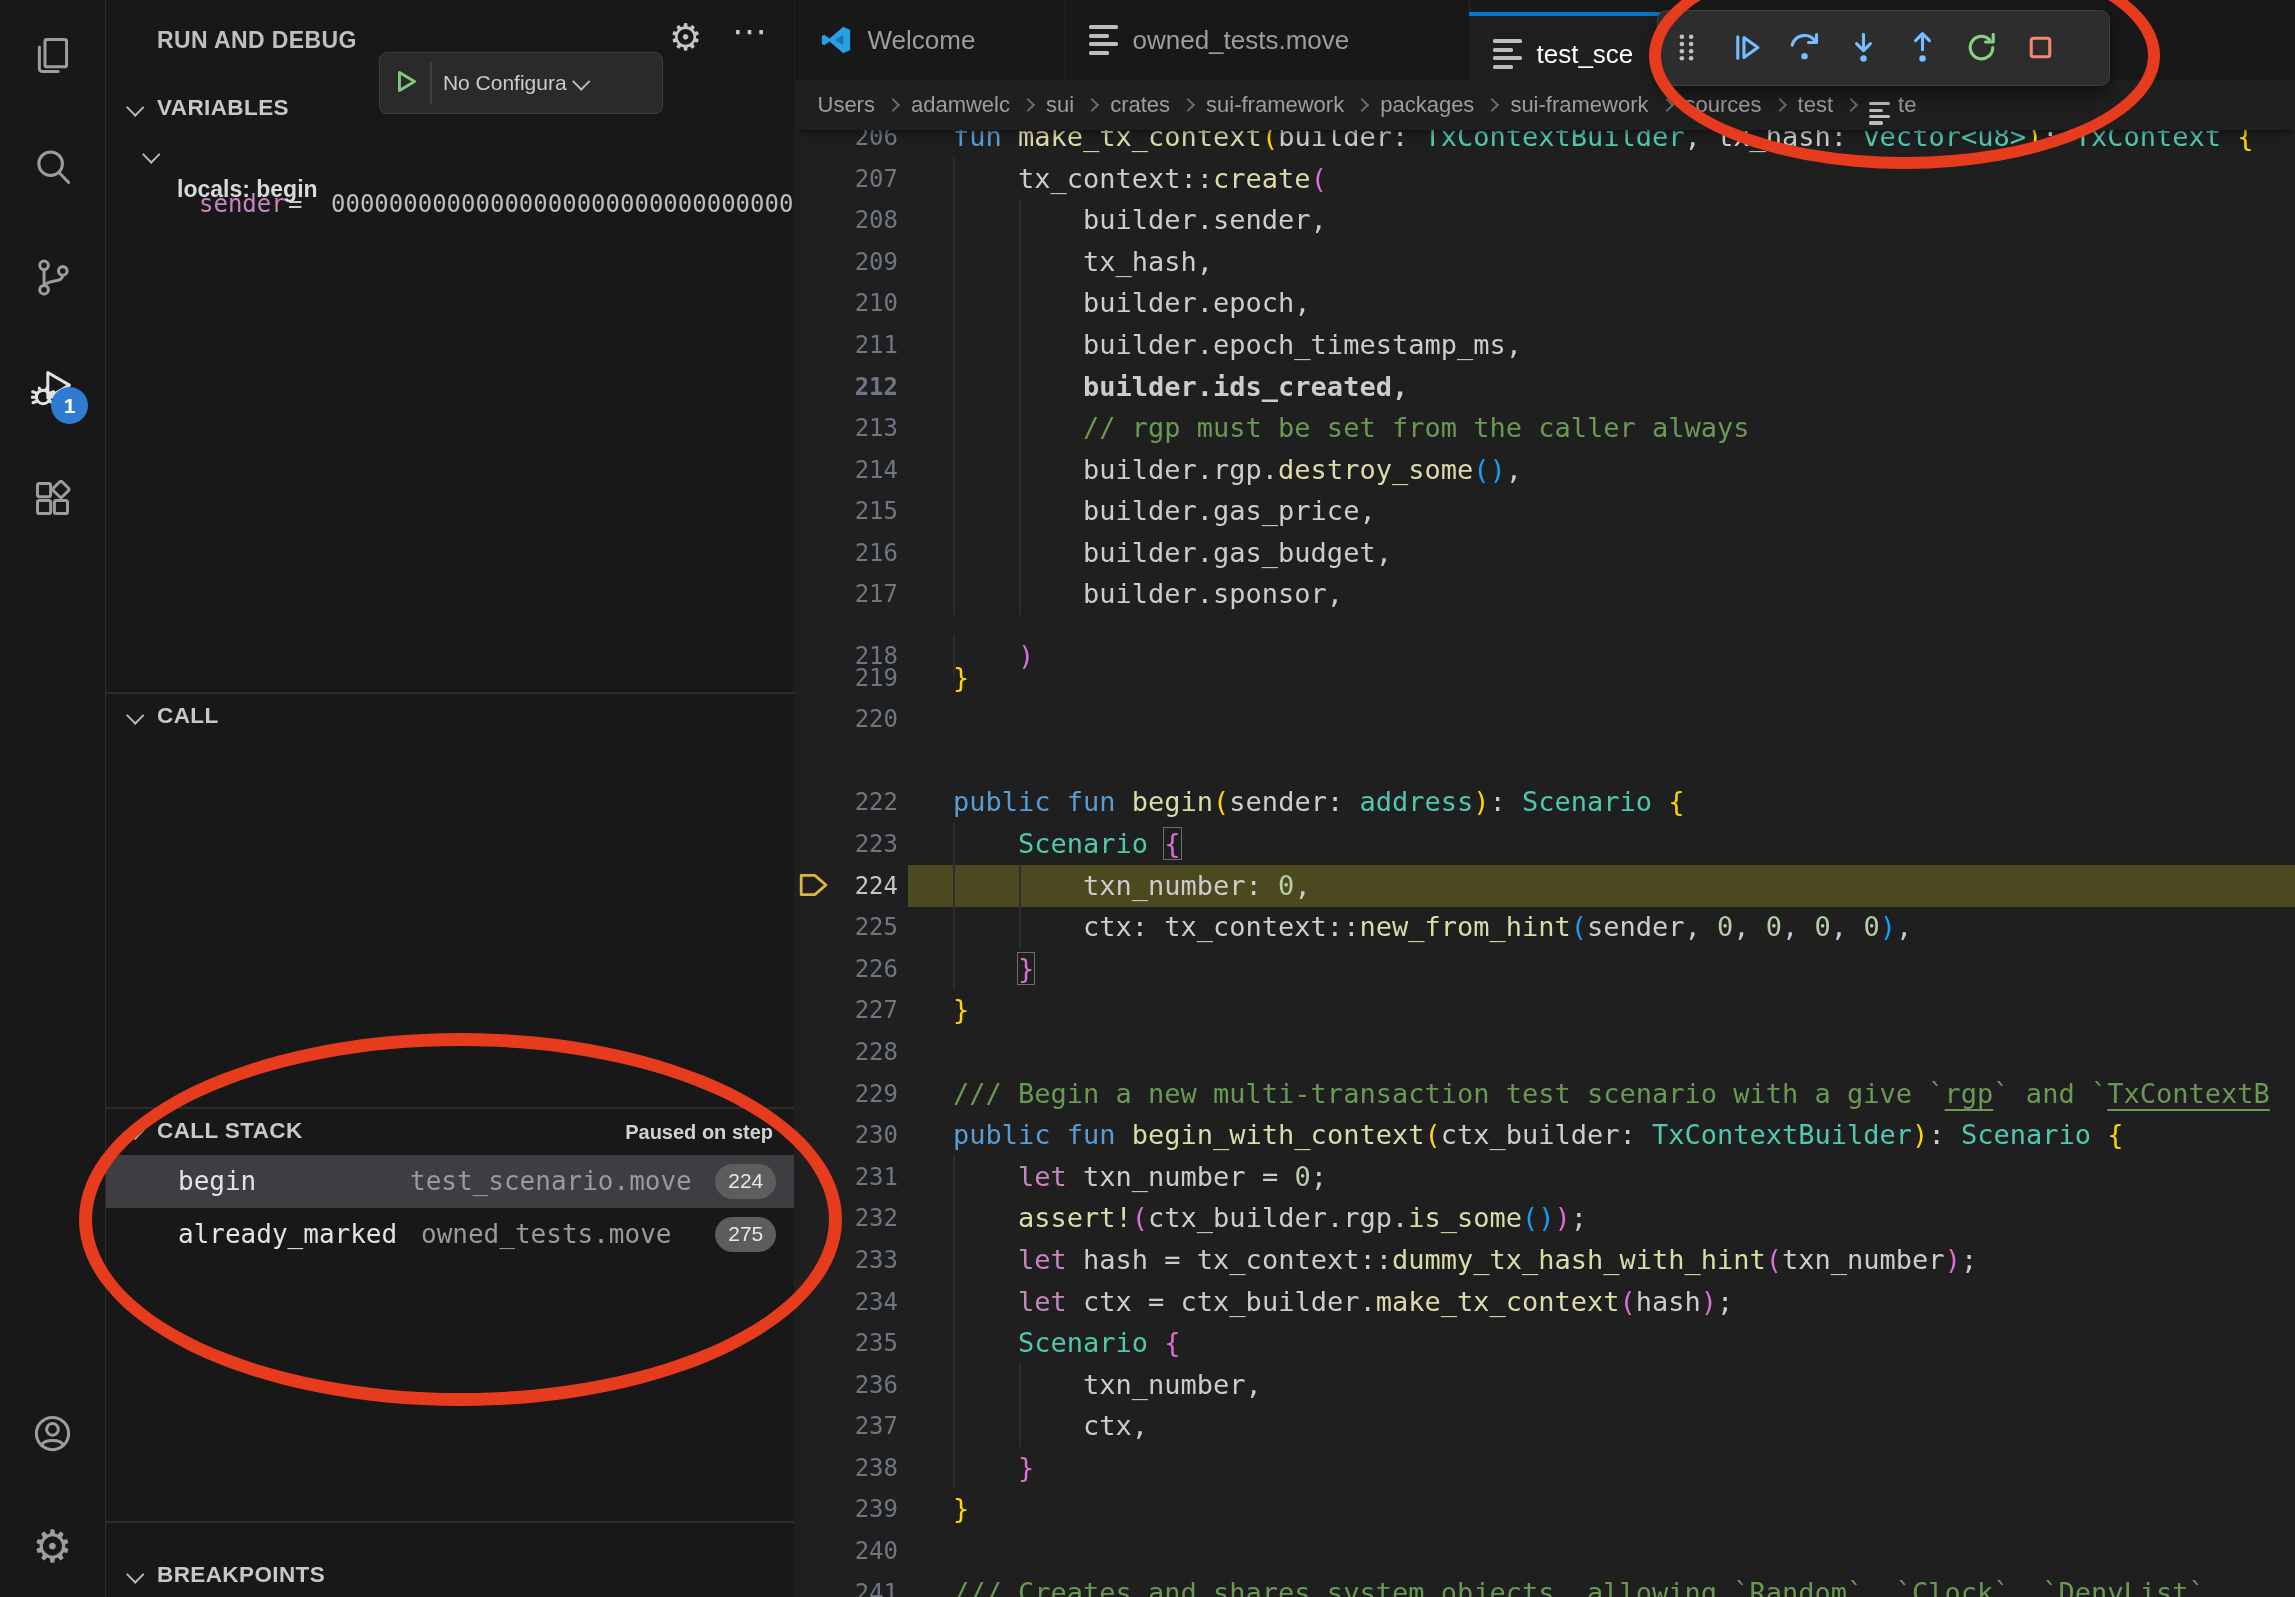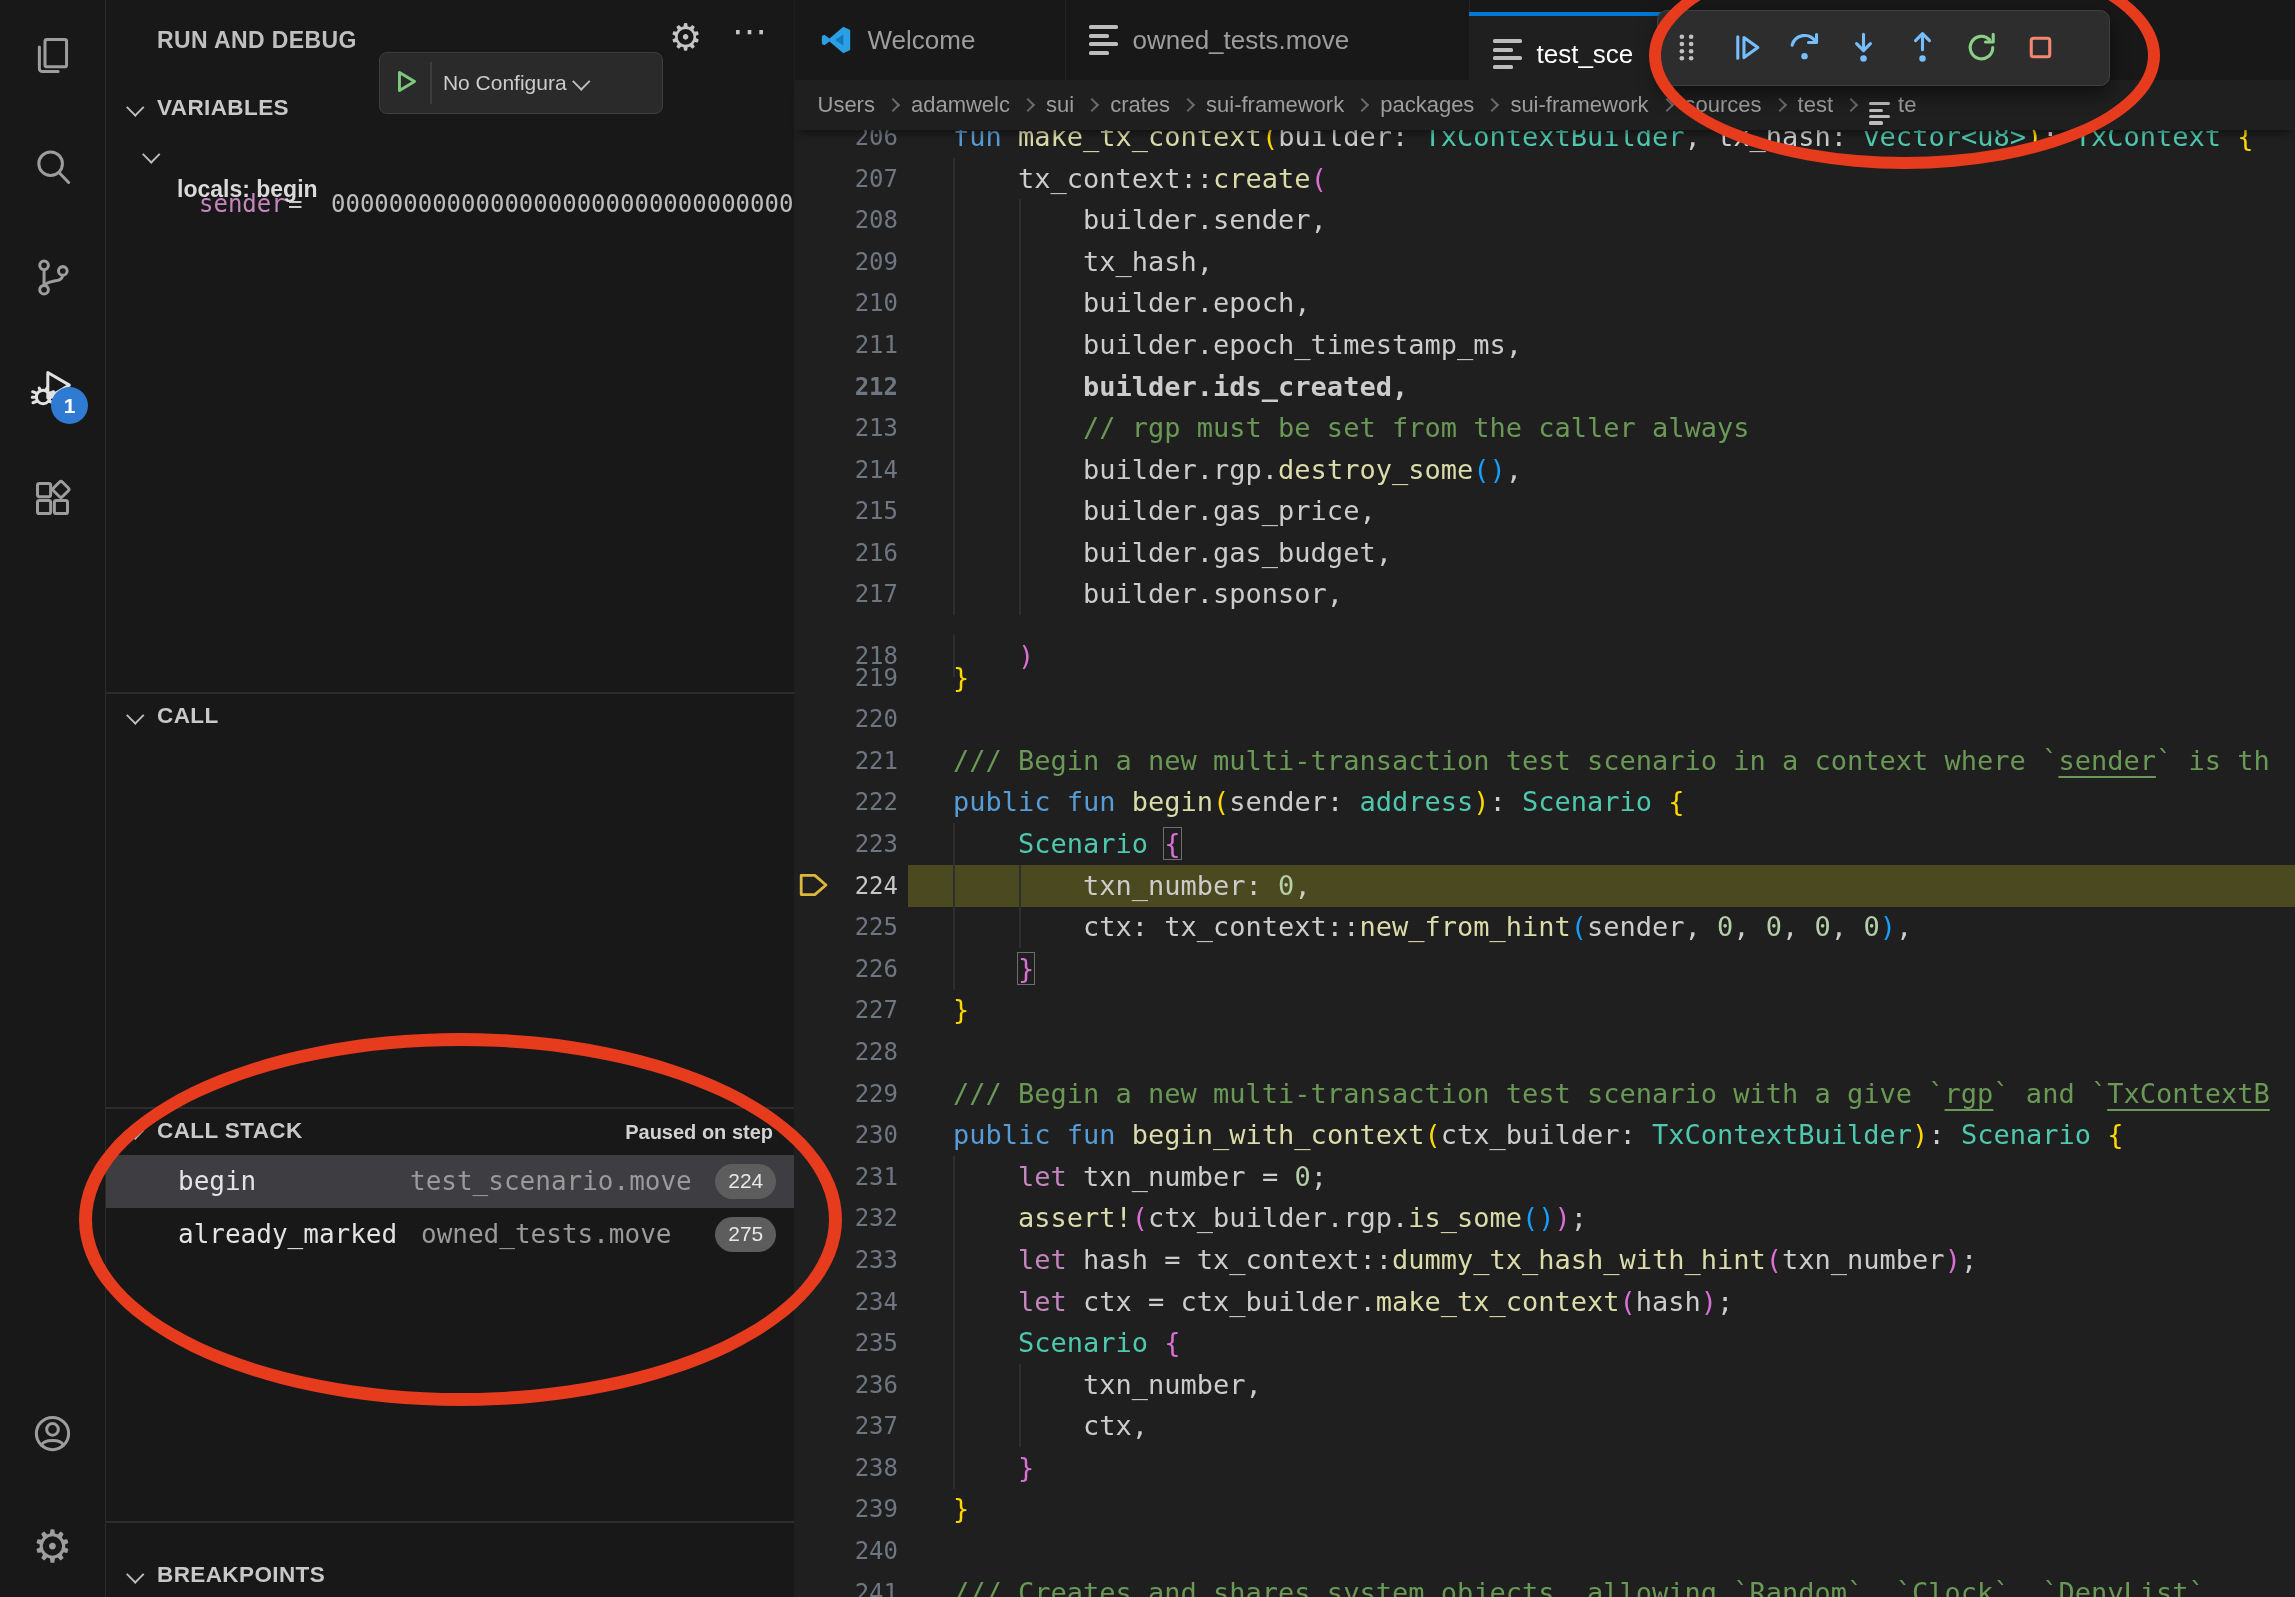--- a/index.html
+++ b/index.html
@@ -315,21 +315,20 @@
         <div class="row" style="top: 208px;"><div class="guide" style="left: 158px;"></div><div class="guide" style="left: 224px;"></div><span class="ln">211</span><span class="ct"><span class="tk-p">        builder.epoch_timestamp_ms,</span></span></div>
         <div class="row" style="top: 250px; font-weight: bold;"><div class="guide" style="left: 158px;"></div><div class="guide" style="left: 224px;"></div><span class="ln">212</span><span class="ct"><span class="tk-p">        builder.ids_created,</span></span></div>
         <div class="row" style="top: 291px;"><div class="guide" style="left: 158px;"></div><div class="guide" style="left: 224px;"></div><span class="ln">213</span><span class="ct"><span class="tk-c">        // rgp must be set from the caller always</span></span></div>
         <div class="row" style="top: 333px;"><div class="guide" style="left: 158px;"></div><div class="guide" style="left: 224px;"></div><span class="ln">214</span><span class="ct"><span class="tk-p">        builder.rgp.</span><span class="tk-f">destroy_some</span><span class="tk-b3">()</span><span class="tk-p">,</span></span></div>
         <div class="row" style="top: 374px;"><div class="guide" style="left: 158px;"></div><div class="guide" style="left: 224px;"></div><span class="ln">215</span><span class="ct"><span class="tk-p">        builder.gas_price,</span></span></div>
         <div class="row" style="top: 416px;"><div class="guide" style="left: 158px;"></div><div class="guide" style="left: 224px;"></div><span class="ln">216</span><span class="ct"><span class="tk-p">        builder.gas_budget,</span></span></div>
         <div class="row" style="top: 457px;"><div class="guide" style="left: 158px;"></div><div class="guide" style="left: 224px;"></div><span class="ln">217</span><span class="ct"><span class="tk-p">        builder.sponsor,</span></span></div>
         <div class="row" style="top: 519px;"><div class="guide" style="left: 158px;"></div><span class="ln">218</span><span class="ct"><span class="tk-p">    </span><span class="tk-b2">)</span></span></div>
         <div class="row" style="top: 541px;"><span class="ln">219</span><span class="ct"><span class="tk-b1">}</span></span></div>
         <div class="row" style="top: 582px;"><span class="ln">220</span><span class="ct"></span></div>
-        <div class="row" style="top: 624px;"><span class="ln">221</span><span class="ct"><span class="tk-c">/// Begin a new multi-transaction test scenario in a context where `</span><span class="tk-u">sender</span><span class="tk-c">` is th</span></span></div>
         <div class="row" style="top: 665px;"><span class="ln">222</span><span class="ct"><span class="tk-k">public fun </span><span class="tk-f">begin</span><span class="tk-b1">(</span><span class="tk-p">sender: </span><span class="tk-t">address</span><span class="tk-b1">)</span><span class="tk-p">: </span><span class="tk-t">Scenario</span><span class="tk-p"> </span><span class="tk-b1">{</span></span></div>
         <div class="row" style="top: 707px;"><div class="guide" style="left: 158px;"></div><span class="ln">223</span><span class="ct"><span class="tk-p">    </span><span class="tk-t">Scenario</span><span class="tk-p"> </span><span class="tk-bm">{</span></span></div>
         <div class="row" style="top: 749px;"><div class="hl"></div><div class="guide" style="left: 158px;"></div><div class="guide" style="left: 224px;"></div><span class="marker"><svg width="32" height="32" viewBox="0 0 40 40" fill="none" stroke="#ddb63c" stroke-width="3.5" stroke-linejoin="round">
               <path d="M4 8h17l14 12-14 12H4z"></path>
             </svg></span><span class="ln cur">224</span><span class="ct"><span class="tk-p">        txn_number: </span><span class="tk-num">0</span><span class="tk-p">,</span></span></div>
         <div class="row" style="top: 790px;"><div class="guide" style="left: 158px;"></div><div class="guide" style="left: 224px;"></div><span class="ln">225</span><span class="ct"><span class="tk-p">        ctx: tx_context::</span><span class="tk-f">new_from_hint</span><span class="tk-b3">(</span><span class="tk-p">sender, </span><span class="tk-num">0</span><span class="tk-p">, </span><span class="tk-num">0</span><span class="tk-p">, </span><span class="tk-num">0</span><span class="tk-p">, </span><span class="tk-num">0</span><span class="tk-b3">)</span><span class="tk-p">,</span></span></div>
         <div class="row" style="top: 832px;"><div class="guide" style="left: 158px;"></div><span class="ln">226</span><span class="ct"><span class="tk-p">    </span><span class="tk-bm">}</span></span></div>
         <div class="row" style="top: 873px;"><span class="ln">227</span><span class="ct"><span class="tk-b1">}</span></span></div>
         <div class="row" style="top: 915px;"><span class="ln">228</span><span class="ct"></span></div>
         <div class="row" style="top: 957px;"><span class="ln">229</span><span class="ct"><span class="tk-c">/// Begin a new multi-transaction test scenario with a give `</span><span class="tk-u">rgp</span><span class="tk-c">` and `</span><span class="tk-u">TxContextB</span></span></div>

